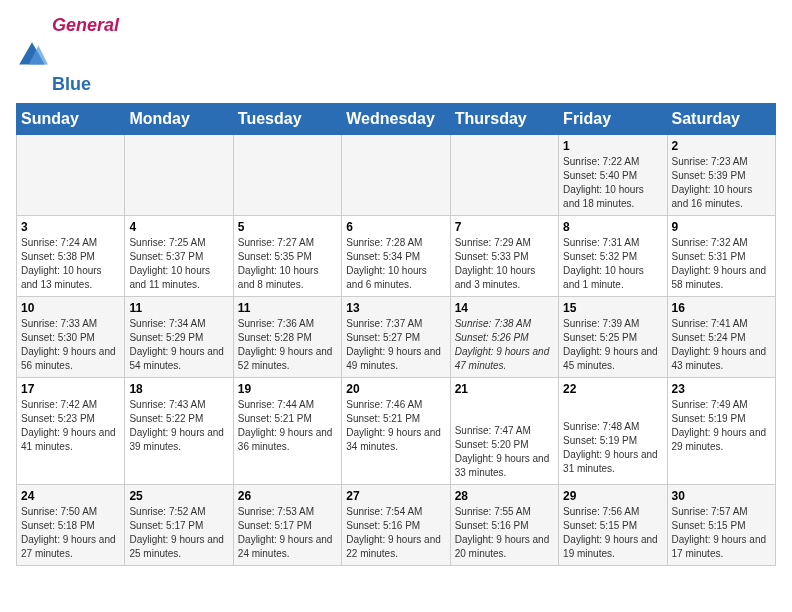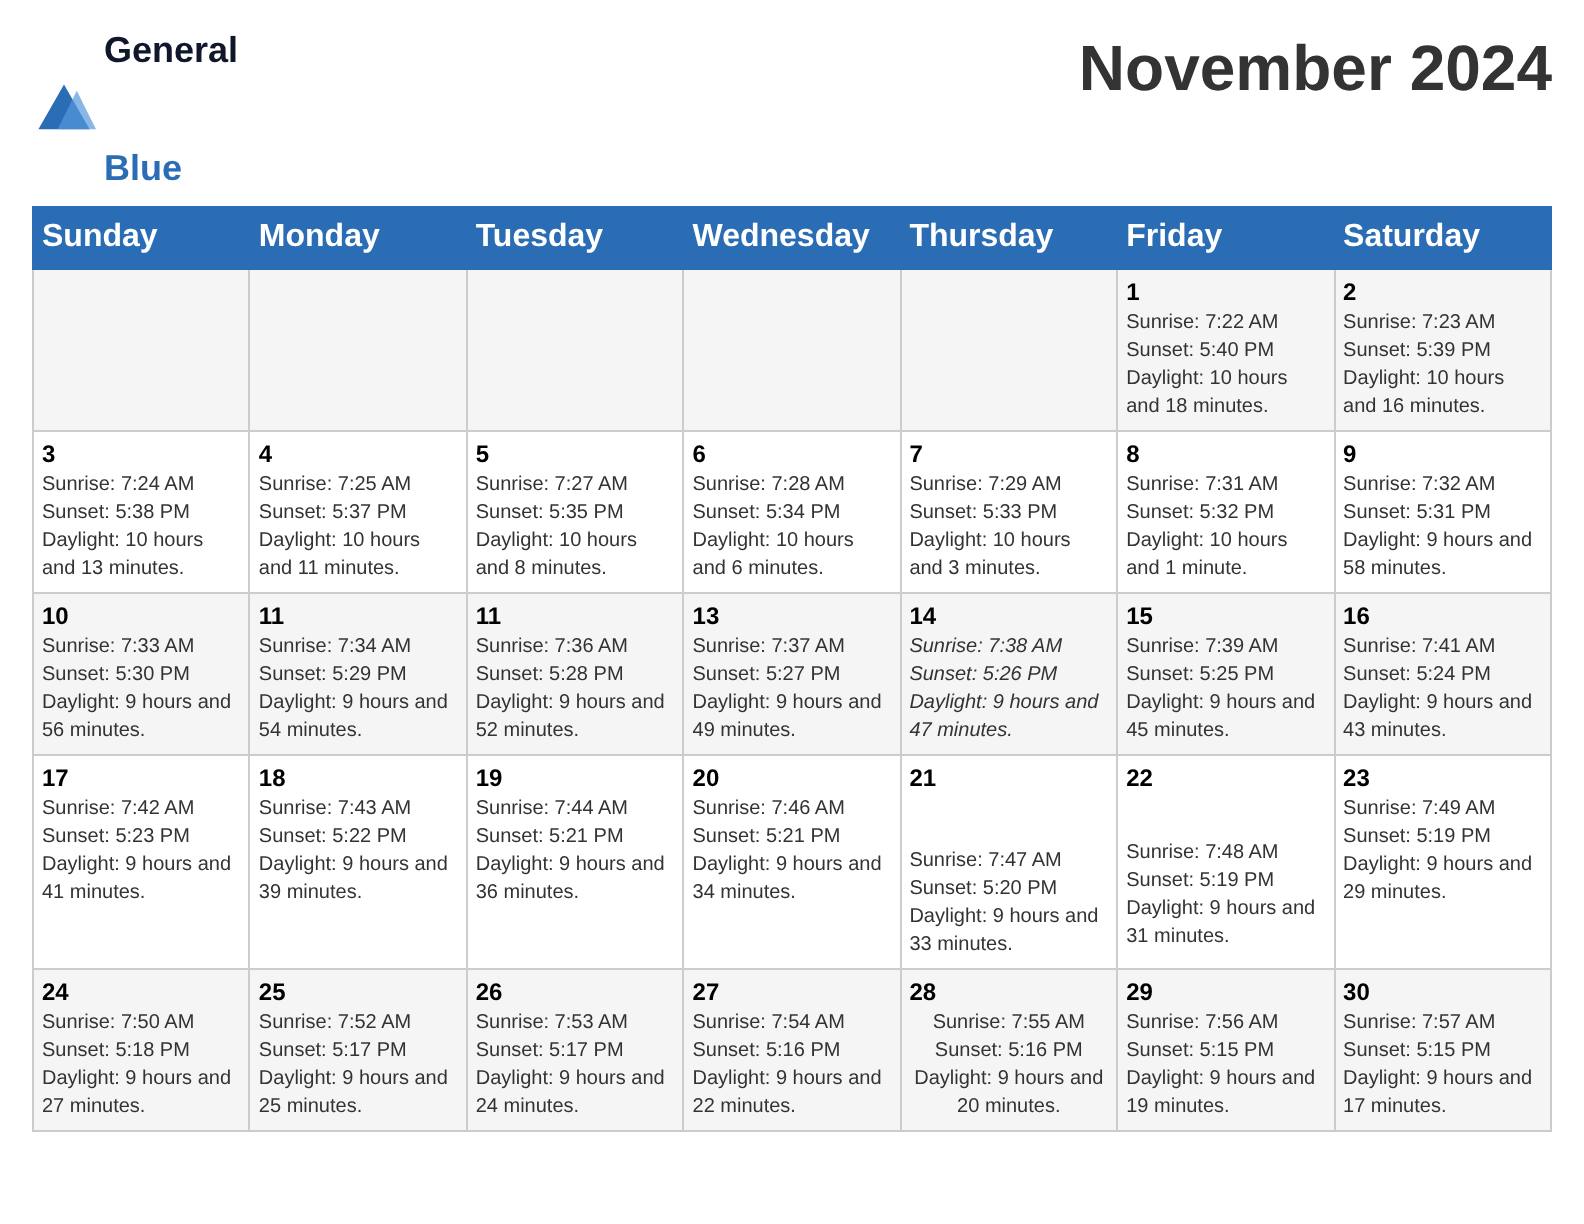--- a/index.html
+++ b/index.html
@@ -19,21 +19,21 @@
     .logo {
       display: flex;
       align-items: center;
       gap: 4px;
     }
     .logo-text {
       font-size: 18px;
       font-weight: bold;
       line-height: 1.1;
     }
-    .logo-text .general { color: #0f172a; }
+    .logo-text .general { color: #be185d; font-style: italic; }
     .logo-text .blue { color: #2a6db5; margin-top: 39px; }
     .logo-icon {
       width: 32px;
       height: 32px;
     }
     .title-area {
       text-align: right;
     }
     .month-title {
       font-size: 32px;
@@ -94,21 +94,20 @@
     <svg class="logo-icon" viewBox="0 0 40 40">
       <polygon points="20,4 36,32 4,32" fill="#2a6db5"></polygon>
       <polygon points="28,8 40,32 16,32" fill="#5599dd" opacity="0.7"></polygon>
     </svg>
     <div class="logo-text">
       <div class="general">General</div>
       <div class="blue">Blue</div>
     </div>
   </div>
   <div class="title-area">
-    <div class="month-title">November 2024</div>
   </div>
 </div>
 
 <table>
   <thead>
     <tr>
     <th>Sunday</th>
         <th>Monday</th>
         <th>Tuesday</th>
         <th>Wednesday</th>
@@ -289,21 +288,21 @@
 Daylight: 9 hours and 24 minutes.</div>
         </td>
         <td>
           <div class="day-number">27</div>
           <div class="day-info" style="white-space: pre-line;">Sunrise: 7:54 AM
 Sunset: 5:16 PM
 Daylight: 9 hours and 22 minutes.</div>
         </td>
         <td>
           <div class="day-number">28</div>
-          <div class="day-info" style="white-space: pre-line; text-align: center;">Sunrise: 7:55 AM
+          <div class="day-info" style="white-space: pre-line;">Sunrise: 7:55 AM
 Sunset: 5:16 PM
 Daylight: 9 hours and 20 minutes.</div>
         </td>
         <td>
           <div class="day-number">29</div>
           <div class="day-info" style="white-space: pre-line;">Sunrise: 7:56 AM
 Sunset: 5:15 PM
 Daylight: 9 hours and 19 minutes.</div>
         </td>
         <td>

